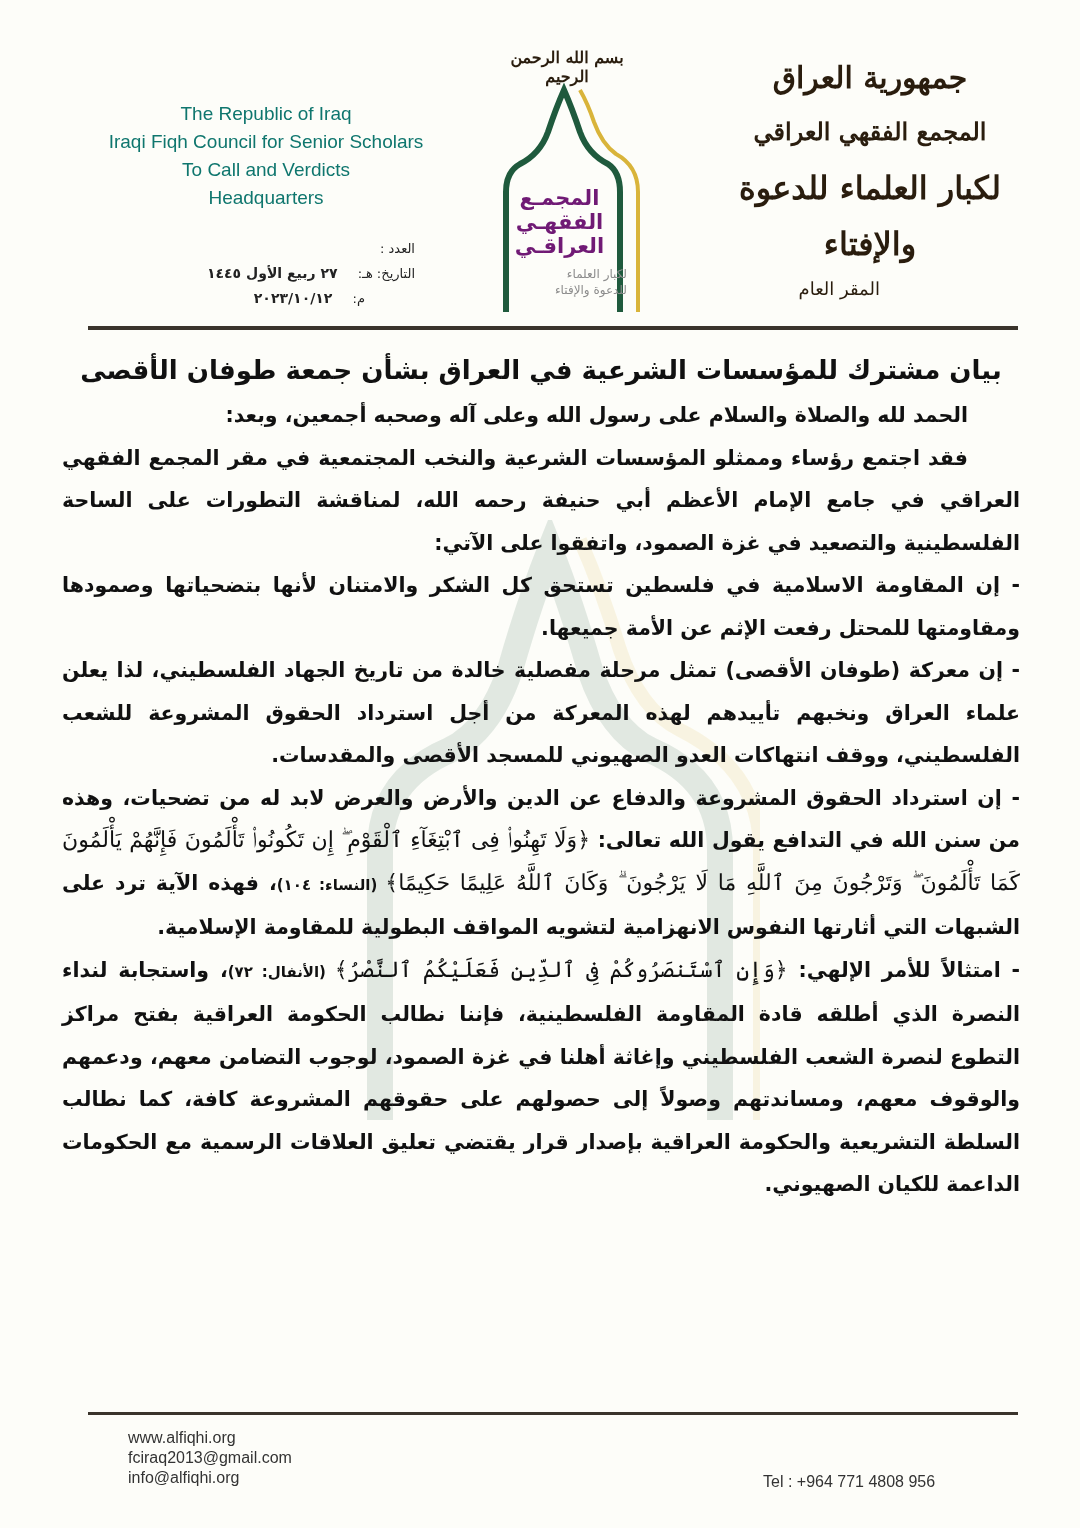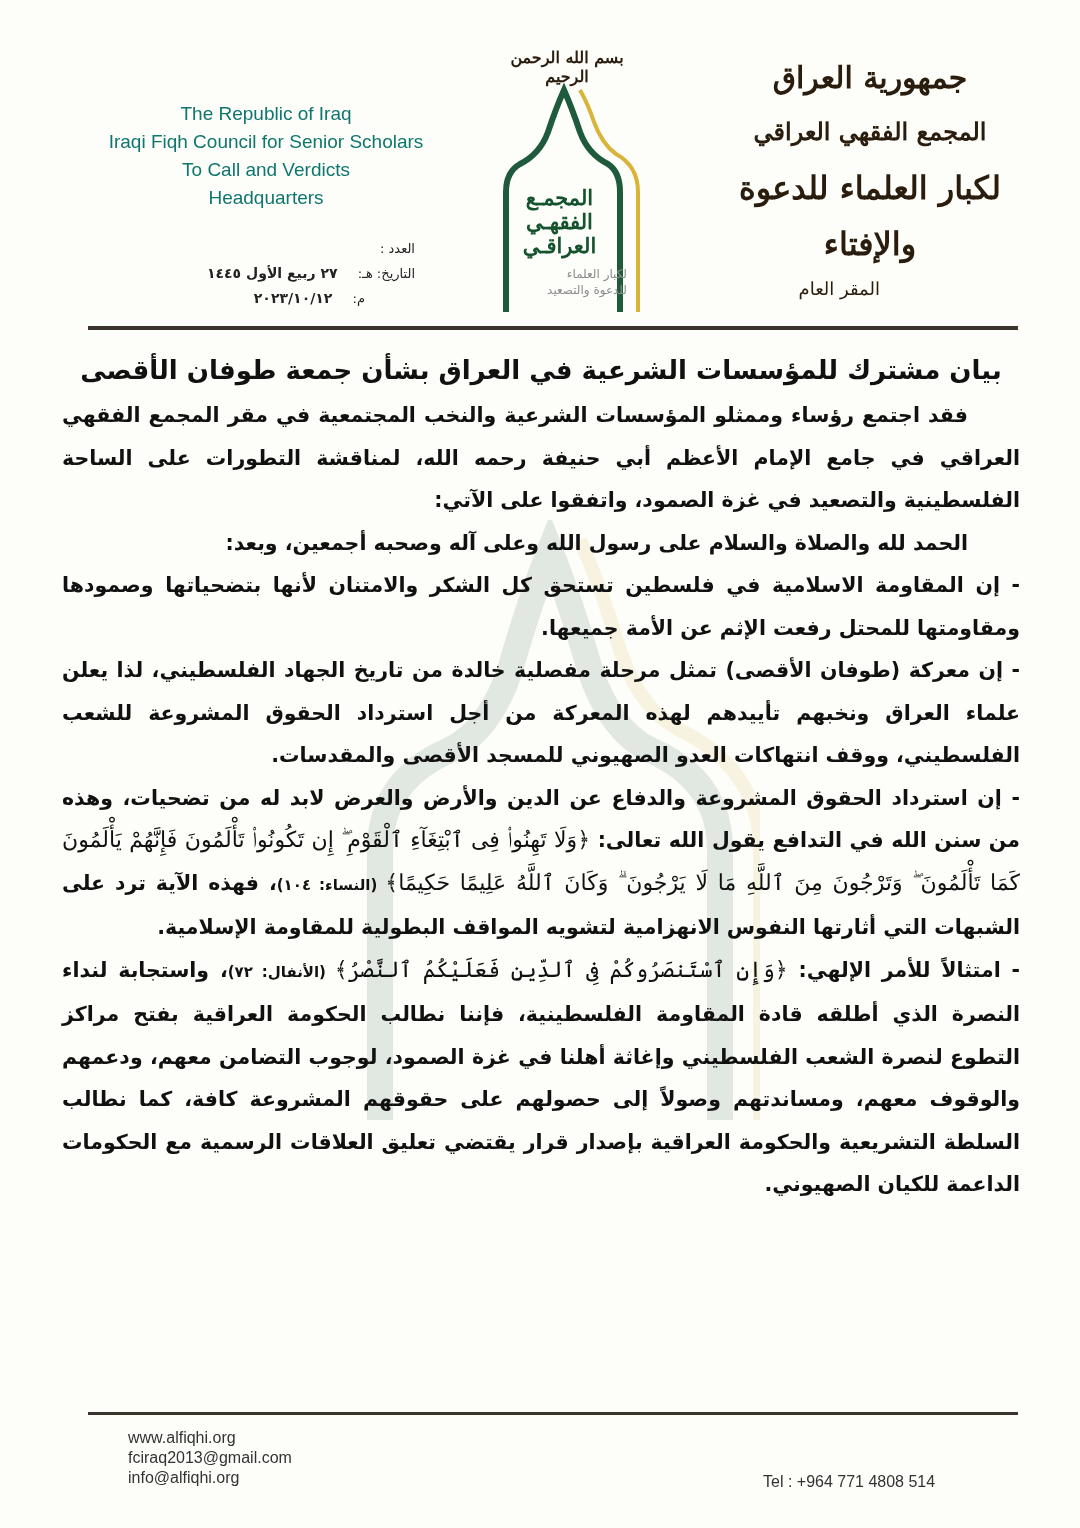--- a/index.html
+++ b/index.html
@@ -17,21 +17,21 @@
     font-family: "DejaVu Serif", serif; color: #2a1d0e; }
   .ar-header .l1 { font-size: 30px; line-height: 52px; font-weight: bold; }
   .ar-header .l2 { font-size: 24px; line-height: 56px; font-weight: bold; }
   .ar-header .l3 { font-size: 32px; line-height: 56px; font-weight: bold; }
   .ar-header .hq { font-size: 18px; margin-top: 6px; font-weight: normal; }
   
   .logo { left: 492px; top: 48px; width: 150px; height: 260px; }
   .logo .basmala { text-align: center; font-family: "DejaVu Serif", serif; font-size: 16px;
     color: #2a1d0e; direction: rtl; font-weight: bold; }
   .logo .name { position: absolute; top: 138px; left: 0; width: 135px; text-align: center; direction: rtl;
-    color: #14532d; font-weight: bold; font-size: 21px; line-height: 24px; font-family: Liberation Serif, serif; }
+    color: #701a75; font-weight: bold; font-size: 21px; line-height: 24px; }
   .logo .sub { position: absolute; top: 218px; left: 0; width: 135px; text-align: right; direction: rtl;
     color: #8c8c8c; font-size: 12px; line-height: 16px; }
   
   .ref { left: 150px; top: 236px; width: 265px; direction: rtl; text-align: right;
     font-family: "DejaVu Sans", sans-serif; font-size: 13px; line-height: 25px; color: #222; }
   .ref .v { font-weight: bold; font-size: 14px; margin-right: 16px; }
   .rule { left: 88px; width: 930px; height: 4px; background: #3a342c; }
   
   .body { left: 62px; top: 348px; width: 958px; direction: rtl; text-align: justify;
     font-family: "DejaVu Sans", sans-serif; font-weight: bold; color: #111; }
@@ -71,21 +71,21 @@
     <path d="M14 230 L14 110 Q14 90 28 82 Q48 72 56 50 Q64 26 72 8 Q80 26 88 50 Q96 72 116 82 Q128 90 128 110 L128 230" fill="none" stroke="#1f5a3d" stroke-width="6"></path>
     <path d="M146 230 L146 110 Q146 84 124 72 Q110 62 102 40 Q96 22 88 8" fill="none" stroke="#d9b43a" stroke-width="4"></path>
   </svg>
   <div class="name">
     <div>المجمـع</div>
     <div>الفقهـي</div>
     <div>العراقـي</div>
   </div>
   <div class="sub">
     <div>لكبار العلماء</div>
-    <div>للدعوة والتصعيد</div>
+    <div>للدعوة والإفتاء</div>
   </div>
 </div>
 
 <div class="abs ar-header">
   <div class="l1">جمهورية العراق</div>
   <div class="l2">المجمع الفقهي العراقي</div>
   <div class="l3">لكبار العلماء للدعوة والإفتاء</div>
   <div class="hq" style="text-align:right;padding-right:160px;">المقر العام</div>
 </div>
 
@@ -101,36 +101,36 @@
   <div style="padding-right:50px;">
     <span>م:</span>
     <span class="v">٢٠٢٣/١٠/١٢</span>
   </div>
 </div>
 
 <div class="abs rule" style="top:326px"></div>
 
 <div class="abs body">
   <div class="title">بيان مشترك للمؤسسات الشرعية في العراق بشأن جمعة طوفان الأقصى</div>
+  <p class="p indent">الحمد لله والصلاة والسلام على رسول الله وعلى آله وصحبه أجمعين، وبعد:</p>
   <p class="p indent">فقد اجتمع رؤساء وممثلو المؤسسات الشرعية والنخب المجتمعية في مقر المجمع الفقهي العراقي في جامع الإمام الأعظم أبي حنيفة رحمه الله، لمناقشة التطورات على الساحة الفلسطينية والتصعيد في غزة الصمود، واتفقوا على الآتي:</p>
-  <p class="p indent">الحمد لله والصلاة والسلام على رسول الله وعلى آله وصحبه أجمعين، وبعد:</p>
   <p class="p">- إن المقاومة الاسلامية في فلسطين تستحق كل الشكر والامتنان لأنها بتضحياتها وصمودها ومقاومتها للمحتل رفعت الإثم عن الأمة جميعها.</p>
   <p class="p">- إن معركة (طوفان الأقصى) تمثل مرحلة مفصلية خالدة من تاريخ الجهاد الفلسطيني، لذا يعلن علماء العراق ونخبهم تأييدهم لهذه المعركة من أجل استرداد الحقوق المشروعة للشعب الفلسطيني، ووقف انتهاكات العدو الصهيوني للمسجد الأقصى والمقدسات.</p>
   <p class="p">
     <span>- إن استرداد الحقوق المشروعة والدفاع عن الدين والأرض والعرض لابد له من تضحيات، وهذه من سنن الله في التدافع يقول الله تعالى: </span><span class="quran">﴿وَلَا تَهِنُوا۟ فِى ٱبْتِغَآءِ ٱلْقَوْمِ ۖ إِن تَكُونُوا۟ تَأْلَمُونَ فَإِنَّهُمْ يَأْلَمُونَ كَمَا تَأْلَمُونَ ۖ وَتَرْجُونَ مِنَ ٱللَّهِ مَا لَا يَرْجُونَ ۗ وَكَانَ ٱللَّهُ عَلِيمًا حَكِيمًا﴾</span><span class="cite"> (النساء: ١٠٤)</span><span>، فهذه الآية ترد على الشبهات التي أثارتها النفوس الانهزامية لتشويه المواقف البطولية للمقاومة الإسلامية.</span>
   </p>
   <p class="p">
     <span>- امتثالاً للأمر الإلهي: </span><span class="quran">﴿وَإِنِ ٱسْتَنصَرُوكُمْ فِى ٱلدِّينِ فَعَلَيْكُمُ ٱلنَّصْرُ﴾</span><span class="cite"> (الأنفال: ٧٢)</span><span>، واستجابة لنداء النصرة الذي أطلقه قادة المقاومة الفلسطينية، فإننا نطالب الحكومة العراقية بفتح مراكز التطوع لنصرة الشعب الفلسطيني وإغاثة أهلنا في غزة الصمود، لوجوب التضامن معهم، ودعمهم والوقوف معهم، ومساندتهم وصولاً إلى حصولهم على حقوقهم المشروعة كافة، كما نطالب السلطة التشريعية والحكومة العراقية بإصدار قرار يقتضي تعليق العلاقات الرسمية مع الحكومات الداعمة للكيان الصهيوني.</span>
   </p>
 </div>
 
 <div class="abs rule" style="top:1412px;height:3px"></div>
 
 <div class="abs foot-left">
   <div>www.alfiqhi.org</div>
   <div>fciraq2013@gmail.com</div>
   <div>info@alfiqhi.org</div>
 </div>
 <div class="abs foot-right">
-  <div><span>Tel :</span> <span>+964 771 4808 514</span></div>
+  <div><span>Tel :</span> <span>+964 771 4808 956</span></div>
   
 </div>
 <div class="abs source-tag">www.almutalee.com</div>
 
 </body></html>

